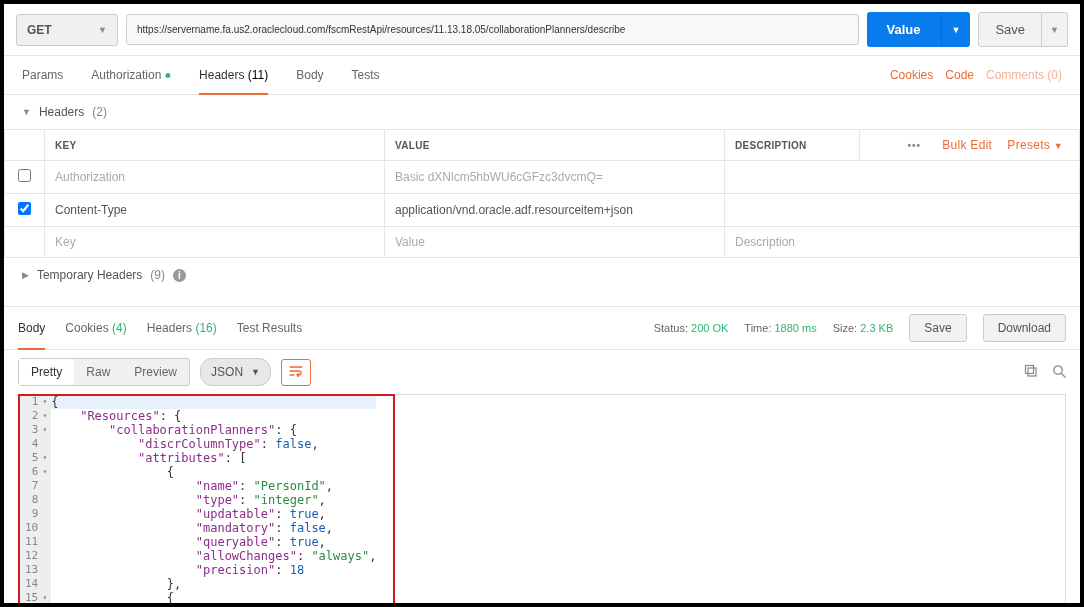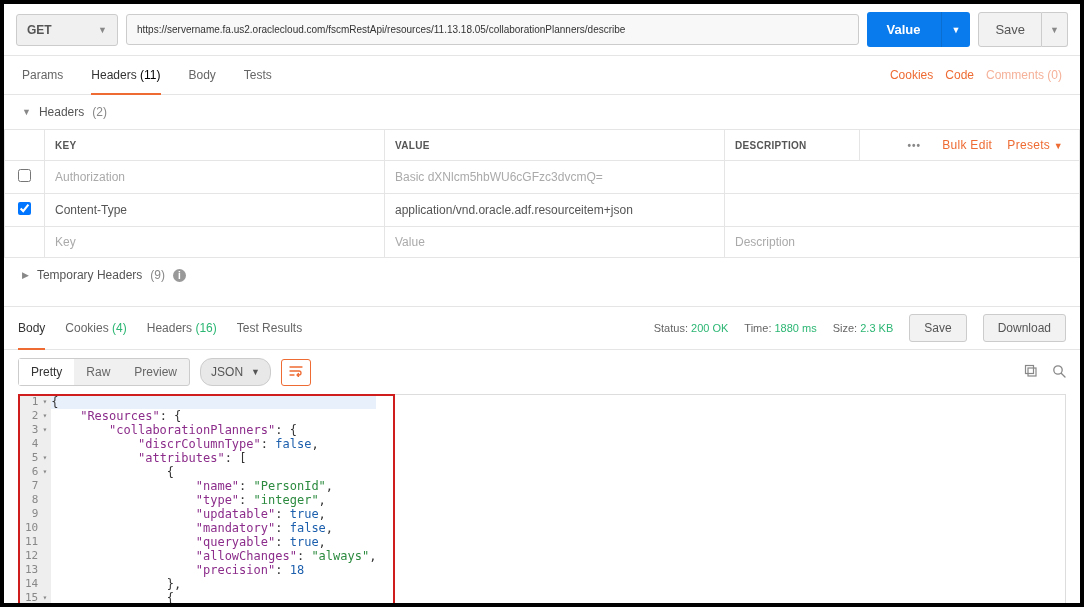--- a/index.html
+++ b/index.html
@@ -92,20 +92,24 @@
     </div>
     <div style="display:flex;">
       <button class="save-btn">Save</button>
       <button class="save-dd">▼</button>
     </div>
   </div>
 
   <div class="req-tabs">
     <div class="left">
       <div class="tab">Params</div>
+      <div class="tab">
+        <span>Authorization</span>
+        <span class="dot"> •</span>
+      </div>
       <div class="tab active">
         <span>Headers</span>
         <span class="count">(11)</span>
       </div>
       <div class="tab">Body</div>
       <div class="tab">Tests</div>
     </div>
     <div class="right">
       <a>Cookies</a>
       <a>Code</a>

